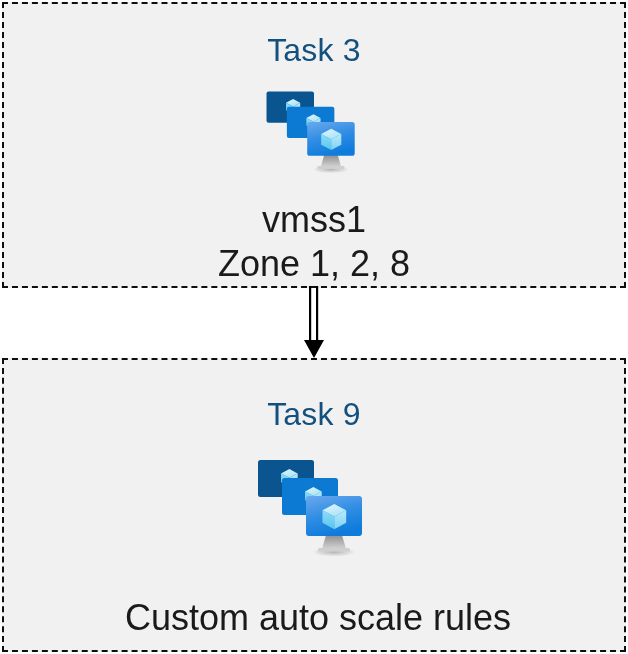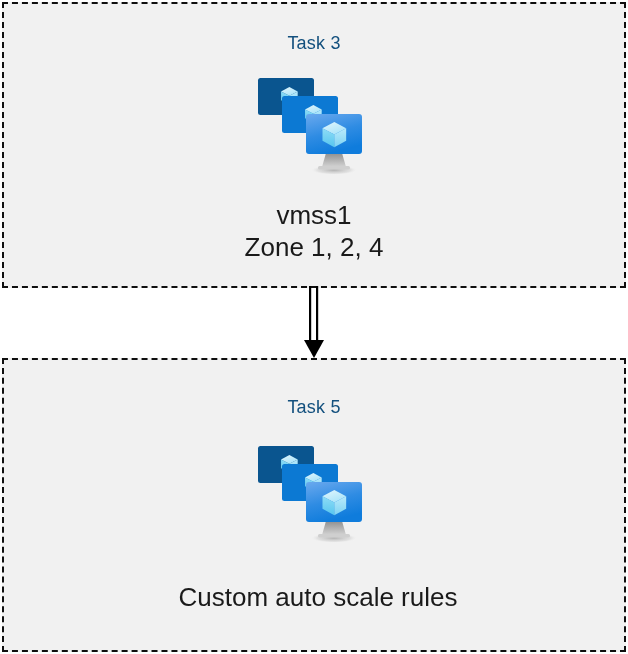--- a/index.html
+++ b/index.html
@@ -42,41 +42,41 @@
 
   #box-task4 {
     left: 2px;
     top: 358px;
     width: 624px;
     height: 294px;
   }
 
   .box-title {
     color: #13507e;
-    font-size: 18px;
+    font-size: 32px;
     line-height: 1;
     letter-spacing: 0.2px;
     white-space: nowrap;
   }
 
   #box-task3 .box-title { margin-top: 30px; }
   #box-task4 .box-title { margin-top: 38px; }
 
   
   .vmss-icon {
     display: block;
   }
   #icon-task3 { margin-top: 22px; }
   #icon-task4 { margin-top: 26px; }
 
   
   .caption-block {
     text-align: center;
     color: #1a1a1a;
-    font-size: 26px;
+    font-size: 36px;
     line-height: 1.22;
   }
   #caption-task3 { margin-top: 22px; }
   #caption-task4 { margin-top: 36px; margin-left: 8px; }
 
   .caption-line {
     display: block;
     white-space: nowrap;
   }
 
@@ -153,35 +153,35 @@
 
       <g transform="translate(65,48) scale(0.74)">
         <polygon points="18,0 34,8.5 18,17 2,8.5" fill="url(#cubeTop3)"></polygon>
         <polygon points="2,8.5 18,17 18,34 2,25.5" fill="url(#cubeLeft3)"></polygon>
         <polygon points="34,8.5 18,17 18,34 34,25.5" fill="url(#cubeRight3)"></polygon>
       </g>
     </svg>
 
     <div class="caption-block" id="caption-task3">
       <span class="caption-line">vmss1</span>
-      <span class="caption-line">Zone 1, 2, 4</span>
+      <span class="caption-line">Zone 1, 2, 8</span>
     </div>
   </div>
 
   <svg id="connector" viewBox="0 0 36 74" aria-hidden="true">
 
     <rect x="13" y="0" width="2.2" height="56" fill="#000000"></rect>
     <rect x="20" y="0" width="2.2" height="56" fill="#000000"></rect>
 
     <polygon points="8,54 28,54 18,72" fill="#000000"></polygon>
   </svg>
 
   <div class="task-box" id="box-task4">
 
-    <div class="box-title">Task 5</div>
+    <div class="box-title">Task 9</div>
 
     <svg class="vmss-icon" id="icon-task4" width="116" height="104" viewBox="0 0 116 104" aria-hidden="true">
       <defs>
         <linearGradient id="frontGrad4" x1="0" y1="0" x2="0.35" y2="1">
           <stop offset="0%" stop-color="#6aa9ee"></stop>
           <stop offset="55%" stop-color="#2f8ce3"></stop>
           <stop offset="100%" stop-color="#0f7cdc"></stop>
         </linearGradient>
         <linearGradient id="standGrad4" x1="0" y1="0" x2="0" y2="1">
           <stop offset="0%" stop-color="#8f8f8f"></stop>

